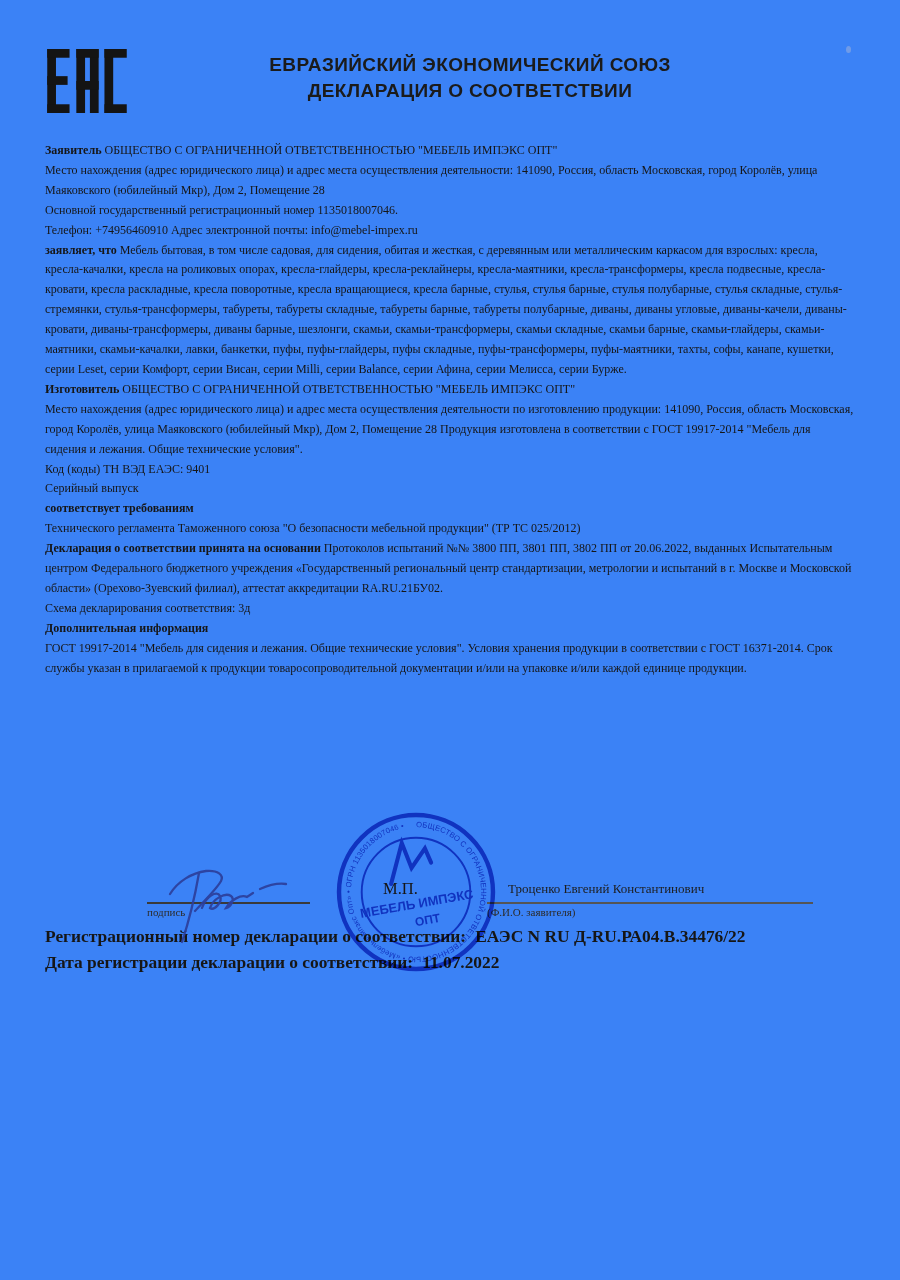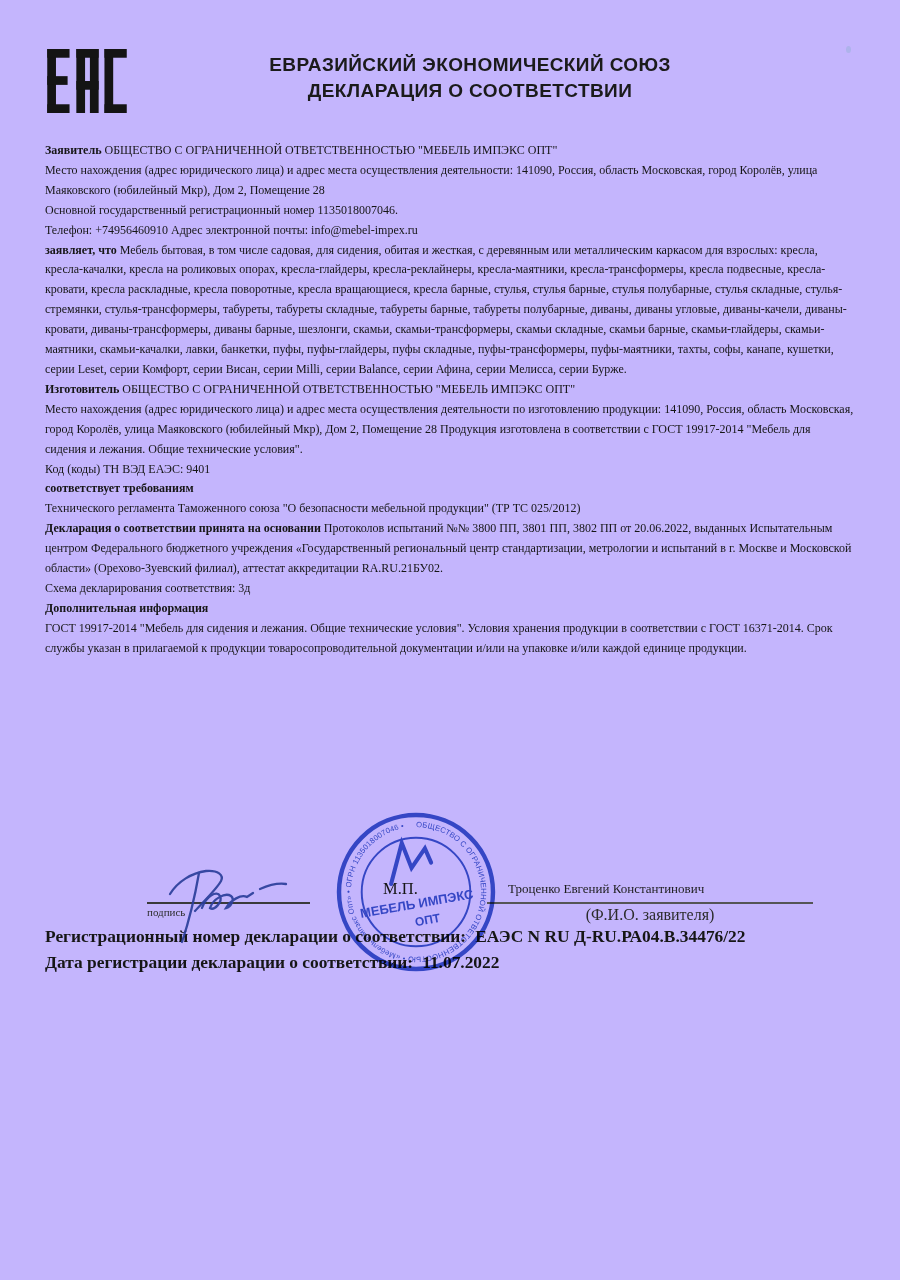--- a/index.html
+++ b/index.html
@@ -1,18 +1,18 @@
 <!DOCTYPE html>
 <html lang="ru"><head>
 <meta charset="utf-8">
 <style>
   html,body{margin:0;padding:0;background:#e8e8e6;}
   .page{
     position:relative;width:900px;height:1280px;margin:0 auto;
-    background:#c4b5fd;overflow:hidden;
+    background:#3b82f6;overflow:hidden;
     font-family:"Liberation Serif","DejaVu Serif",serif;color:#161616;
   }
   
   .eac-logo{position:absolute;left:47px;top:49px;width:80px;height:64px;}
   .title{
     position:absolute;left:110px;right:70px;top:52px;text-align:center;
     font-family:"Liberation Sans","DejaVu Sans",sans-serif;
     font-weight:bold;font-size:19px;line-height:26px;letter-spacing:.4px;color:#1b1b1b;
   }
   
@@ -24,21 +24,21 @@
   .body-text b{font-weight:bold;}
   
   .validity{position:absolute;left:45px;right:40px;top:823px;font-size:17.2px;font-weight:bold;}
   .sig-svg{position:absolute;left:140px;top:850px;width:178px;height:96px;z-index:3;}
   .sig-line{position:absolute;left:147px;top:902px;width:163px;border-top:2px solid #3a3a3a;}
   .sig-caption{position:absolute;left:147px;top:906px;width:163px;font-size:11px;color:#2c2c2c;}
   .mp-mark{position:absolute;left:383px;top:879px;font-size:16.5px;z-index:1;}
   .stamp-svg{position:absolute;left:327px;top:803px;width:178px;height:178px;opacity:.88;mix-blend-mode:multiply;z-index:4;}
   .fio-name{position:absolute;left:508px;top:881px;font-size:13px;color:#1d1d1d;}
   .fio-line{position:absolute;left:487px;top:902px;width:326px;border-top:2px solid #555;}
-  .fio-caption{position:absolute;left:487px;top:906px;width:326px;text-align:center;font-size:16px;color:#2c2c2c;}
+  .fio-caption{position:absolute;left:487px;top:906px;width:326px;font-size:11px;color:#2c2c2c;}
   .reg-number{position:absolute;left:45px;top:926px;font-size:17.4px;font-weight:bold;z-index:2;}
   .reg-date{position:absolute;left:45px;top:952px;font-size:17.4px;font-weight:bold;z-index:2;}
   .reg-number .val,.reg-date .val{margin-left:9px;}
   .speck{position:absolute;left:846px;top:46px;width:5px;height:7px;border-radius:50%;background:#9db1dd;opacity:.55;}
 </style>
 </head>
 <body>
 
 <div class="page">
 
@@ -70,20 +70,21 @@
 
   <div class="body-text">
     <p><b>Заявитель</b><span> ОБЩЕСТВО С ОГРАНИЧЕННОЙ ОТВЕТСТВЕННОСТЬЮ "МЕБЕЛЬ ИМПЭКС ОПТ"</span></p>
     <p><b></b><span>Место нахождения (адрес юридического лица) и адрес места осуществления деятельности: 141090, Россия, область Московская, город Королёв, улица Маяковского (юбилейный Мкр), Дом 2, Помещение 28</span></p>
     <p><b></b><span>Основной государственный регистрационный номер 1135018007046.</span></p>
     <p><b></b><span>Телефон: +74956460910 Адрес электронной почты: info@mebel-impex.ru</span></p>
     <p><b>заявляет, что</b><span> Мебель бытовая, в том числе садовая, для сидения, обитая и жесткая, с деревянным или металлическим каркасом для взрослых: кресла, кресла-качалки, кресла на роликовых опорах, кресла-глайдеры, кресла-реклайнеры, кресла-маятники, кресла-трансформеры, кресла подвесные, кресла-кровати, кресла раскладные, кресла поворотные, кресла вращающиеся, кресла барные, стулья, стулья барные, стулья полубарные, стулья складные, стулья-стремянки, стулья-трансформеры, табуреты, табуреты складные, табуреты барные, табуреты полубарные, диваны, диваны угловые, диваны-качели, диваны-кровати, диваны-трансформеры, диваны барные, шезлонги, скамьи, скамьи-трансформеры, скамьи складные, скамьи барные, скамьи-глайдеры, скамьи-маятники, скамьи-качалки, лавки, банкетки, пуфы, пуфы-глайдеры, пуфы складные, пуфы-трансформеры, пуфы-маятники, тахты, софы, канапе, кушетки, серии Leset, серии Комфорт, серии Висан, серии Milli, серии Balance, серии Афина, серии Мелисса, серии Бурже.</span></p>
     <p><b>Изготовитель</b><span> ОБЩЕСТВО С ОГРАНИЧЕННОЙ ОТВЕТСТВЕННОСТЬЮ "МЕБЕЛЬ ИМПЭКС ОПТ"</span></p>
     <p><b></b><span>Место нахождения (адрес юридического лица) и адрес места осуществления деятельности по изготовлению продукции: 141090, Россия, область Московская, город Королёв, улица Маяковского (юбилейный Мкр), Дом 2, Помещение 28 Продукция изготовлена в соответствии с ГОСТ 19917-2014 "Мебель для сидения и лежания. Общие технические условия".</span></p>
     <p><b></b><span>Код (коды) ТН ВЭД ЕАЭС: 9401</span></p>
+    <p><b></b><span>Серийный выпуск</span></p>
     <p><b>соответствует требованиям</b><span></span></p>
     <p><b></b><span>Технического регламента Таможенного союза "О безопасности мебельной продукции" (ТР ТС 025/2012)</span></p>
     <p><b>Декларация о соответствии принята на основании</b><span> Протоколов испытаний №№ 3800 ПП, 3801 ПП, 3802 ПП от 20.06.2022, выданных Испытательным центром Федерального бюджетного учреждения «Государственный региональный центр стандартизации, метрологии и испытаний в г. Москве и Московской области» (Орехово-Зуевский филиал), аттестат аккредитации RA.RU.21БУ02.</span></p>
     <p><b></b><span>Схема декларирования соответствия: 3д</span></p>
     <p><b>Дополнительная информация</b><span></span></p>
     <p><b></b><span>ГОСТ 19917-2014 "Мебель для сидения и лежания. Общие технические условия". Условия хранения продукции в соответствии с ГОСТ 16371-2014. Срок службы указан в прилагаемой к продукции товаросопроводительной документации и/или на упаковке и/или каждой единице продукции.</span></p>
   </div>
 
 
   <svg class="sig-svg" viewBox="0 0 178 96" aria-hidden="true">

